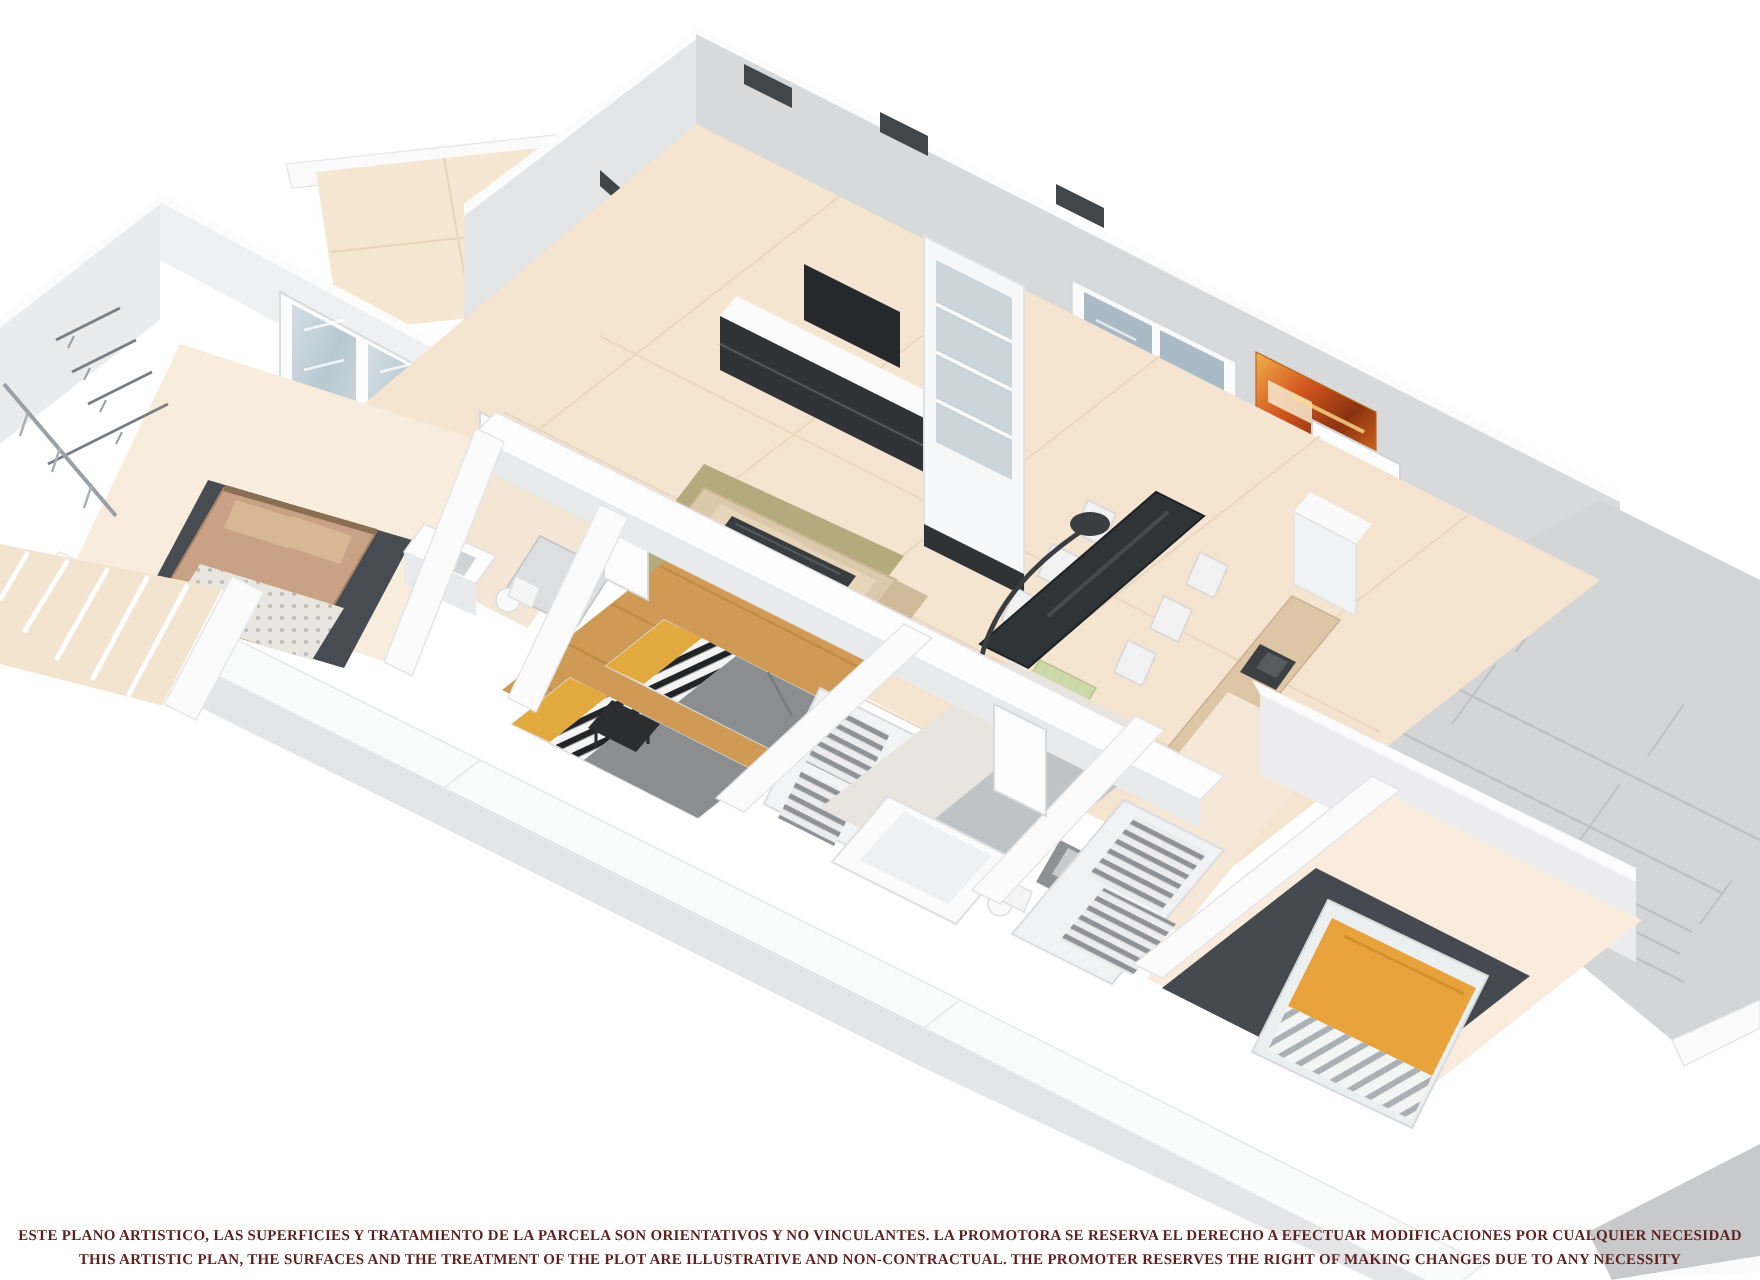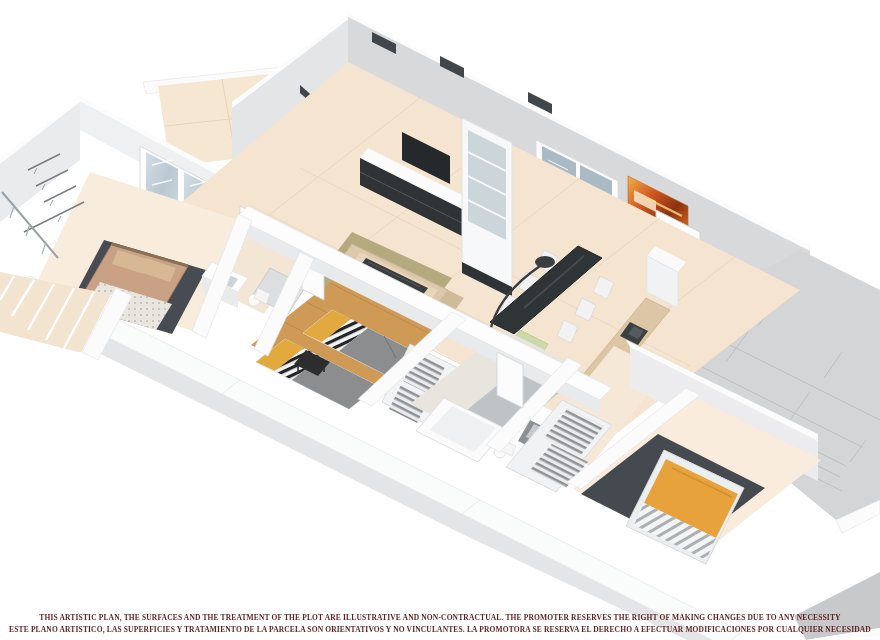--- a/index.html
+++ b/index.html
@@ -303,16 +303,16 @@
     <path d="M14,206 L10,218 M30,224 L26,236 M46,242 L42,254" stroke="#aab0b4" stroke-width="1.2"></path>
   </g>
 
   <g>
     <polygon points="794,616 880,572 880,628 806,640" fill="#c7c9cb"></polygon>
     <polygon points="806,640 880,628 880,636 818,640" fill="#fbfbfb"></polygon>
   </g>
 </svg>
 
 <div id="disclaimer">
+  <div>ESTE PLANO ARTISTICO, LAS SUPERFICIES Y TRATAMIENTO DE LA PARCELA SON ORIENTATIVOS Y NO VINCULANTES. LA PROMOTORA SE RESERVA EL DERECHO A EFECTUAR MODIFICACIONES POR CUALQUIER NECESIDAD</div>
   <div>THIS ARTISTIC PLAN, THE SURFACES AND THE TREATMENT OF THE PLOT ARE ILLUSTRATIVE AND NON-CONTRACTUAL. THE PROMOTER RESERVES THE RIGHT OF MAKING CHANGES DUE TO ANY NECESSITY</div>
-  <div>ESTE PLANO ARTISTICO, LAS SUPERFICIES Y TRATAMIENTO DE LA PARCELA SON ORIENTATIVOS Y NO VINCULANTES. LA PROMOTORA SE RESERVA EL DERECHO A EFECTUAR MODIFICACIONES POR CUALQUIER NECESIDAD</div>
 </div>
 </div>
 
 </body></html>

